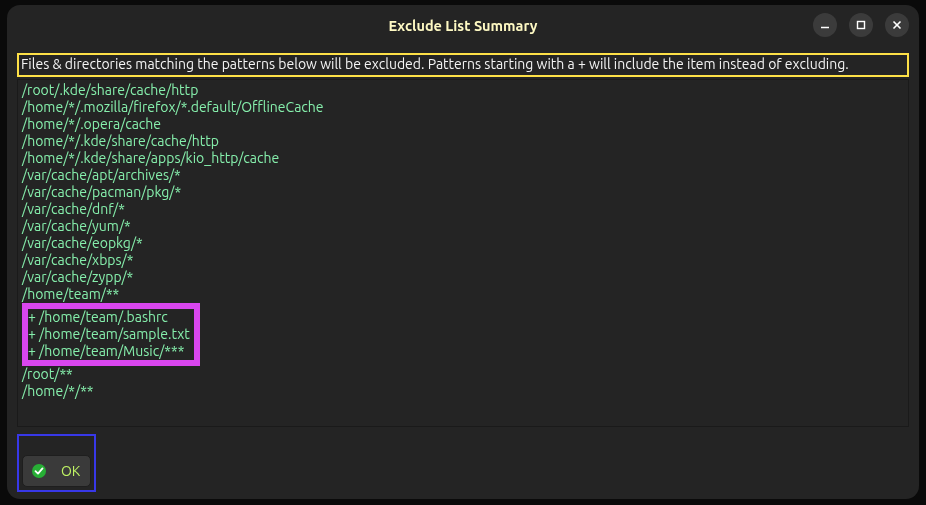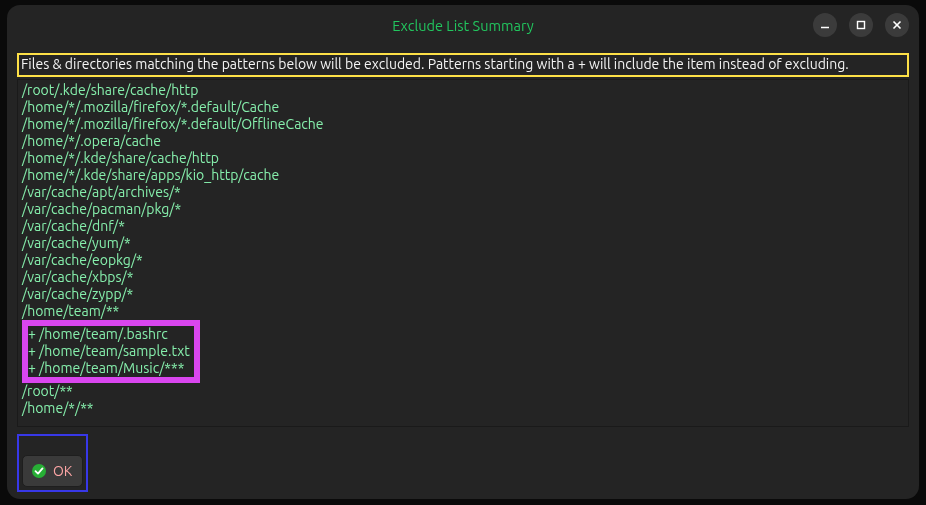--- a/index.html
+++ b/index.html
@@ -27,22 +27,22 @@
     height: 40px;
     display: flex;
     align-items: center;
     position: relative;
     flex-shrink: 0;
   }
   .titlebar-title {
     position: absolute;
     left: 0; right: 0;
     text-align: center;
-    color: #22c55e;
-    font-weight: 400;
+    color: #fef9c3;
+    font-weight: 700;
     font-size: 14.5px;
     pointer-events: none;
   }
   .window-controls {
     position: absolute;
     right: 10px;
     top: 8px;
     display: flex;
     gap: 12px;
   }
@@ -113,22 +113,22 @@
     padding: 3px;
   }
   .ok-btn {
     background: #3a3a3a;
     border: 1px solid #1e1e1e;
     border-radius: 5px;
     height: 32px;
     padding: 0 10px 0 8px;
     display: flex;
     align-items: center;
-    gap: 6px;
-    color: #fca5a5;
+    gap: 14px;
+    color: #bef264;
     font-size: 14px;
     cursor: pointer;
     margin-top: 16px;
   }
   .ok-icon {
     width: 16px;
     height: 16px;
     display: flex;
     align-items: center;
     justify-content: center;
@@ -169,21 +169,20 @@
 
   <div class="body-area">
 
     <div class="info-row">
       <div class="info-text">Files &amp; directories matching the patterns below will be excluded. Patterns starting with a + will include the item instead of excluding.</div>
     </div>
 
     <div class="list-area" id="list-area">
 
     <div class="line">/root/.kde/share/cache/http</div>
-        <div class="line">/home/*/.mozilla/firefox/*.default/Cache</div>
         <div class="line">/home/*/.mozilla/firefox/*.default/OfflineCache</div>
         <div class="line">/home/*/.opera/cache</div>
         <div class="line">/home/*/.kde/share/cache/http</div>
         <div class="line">/home/*/.kde/share/apps/kio_http/cache</div>
         <div class="line">/var/cache/apt/archives/*</div>
         <div class="line">/var/cache/pacman/pkg/*</div>
         <div class="line">/var/cache/dnf/*</div>
         <div class="line">/var/cache/yum/*</div>
         <div class="line">/var/cache/eopkg/*</div>
         <div class="line">/var/cache/xbps/*</div>

